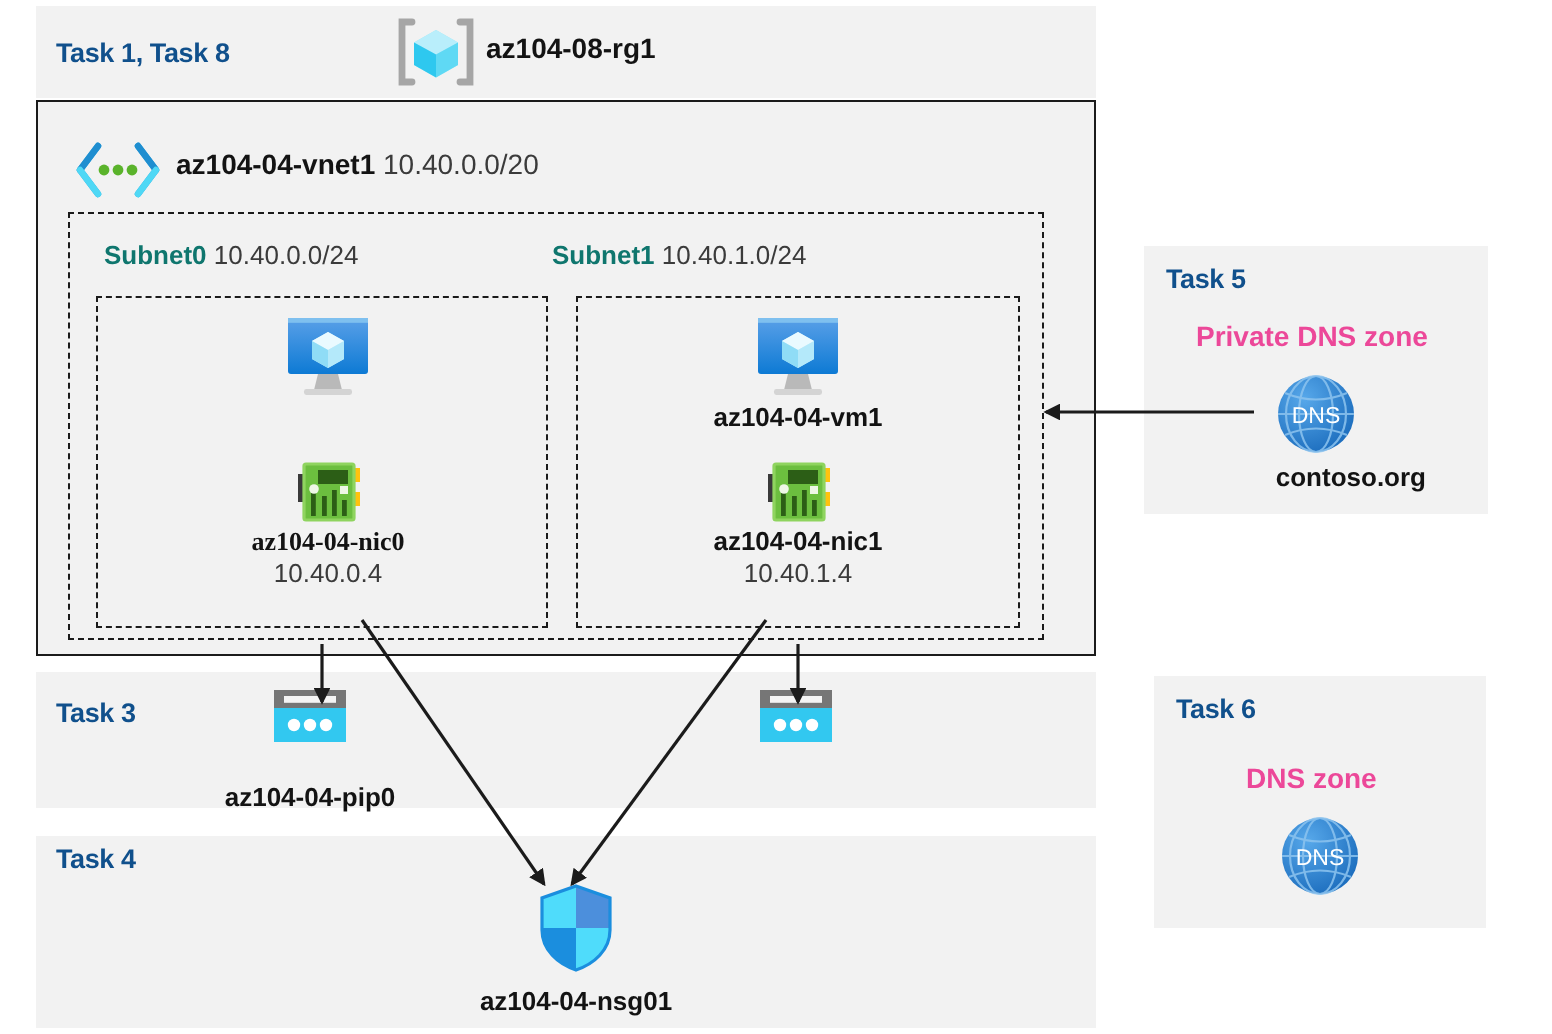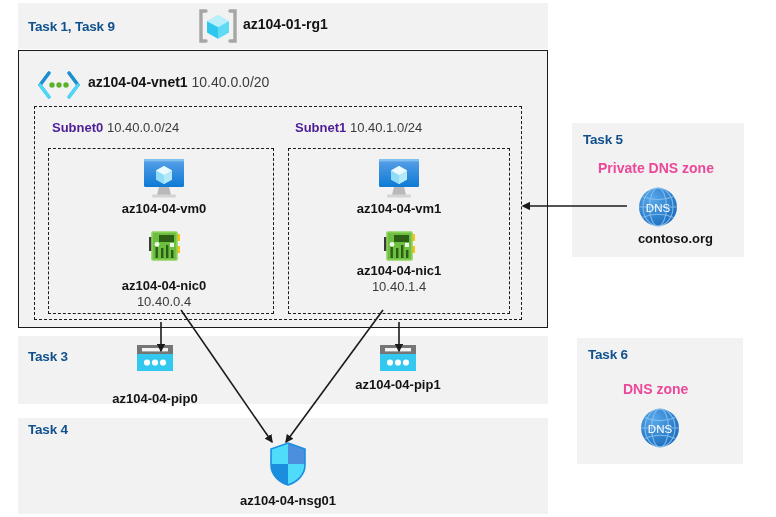--- a/index.html
+++ b/index.html
@@ -62,31 +62,31 @@
     position: absolute;
     left: 34px; top: 106px; width: 488px; height: 214px;
     border: 1.6px dashed #1b1b1b;
     box-sizing: border-box;
   }
 
   .subnet-label {
     position: absolute;
     font-size: 13px; color: #3b3b3b; white-space: nowrap;
   }
-  .subnet-label b { color: #4c1d95; }
+  .subnet-label b { color: #0f766e; }
 
   .subnet-box {
     position: absolute;
     border: 1.4px dashed #1b1b1b;
     box-sizing: border-box;
   }
   #subnet0-box { left: 48px; top: 148px; width: 226px; height: 166px; }
   #subnet1-box { left: 288px; top: 148px; width: 222px; height: 166px; }
   #subnet0-label { left: 52px; top: 120px; }
-  #subnet1-label { left: 295px; top: 120px; }
+  #subnet1-label { left: 276px; top: 120px; }
 
   
   .node { position: absolute; text-align: center; }
   .node .nm {
     font-size: 13px; font-weight: bold; color: #131313;
     white-space: nowrap; line-height: 16px;
   }
   .node .ip {
     font-size: 13px; color: #3b3b3b;
     white-space: nowrap; line-height: 16px;
@@ -119,31 +119,31 @@
     width: 776px; height: 517px;
     pointer-events: none;
   }
 </style>
 </head>
 <body>
 
 <div id="canvas">
 
   <div class="panel" id="rg-panel"></div>
-  <div class="task-label" style="left:28px; top:19px;">Task 1, Task 9</div>
+  <div class="task-label" style="left:28px; top:19px;">Task 1, Task 8</div>
 
   <svg class="icon" style="position:absolute; left:199px; top:8px;" width="38" height="36" viewBox="0 0 38 36">
     <path d="M7 3 L2 3 L2 33 L7 33" fill="none" stroke="#a6a6a6" stroke-width="3.4" stroke-linecap="round"></path>
     <path d="M31 3 L36 3 L36 33 L31 33" fill="none" stroke="#a6a6a6" stroke-width="3.4" stroke-linecap="round"></path>
     <polygon points="19,7 30,13.2 30,24.5 19,30.8 8,24.5 8,13.2" fill="#9ce8f7"></polygon>
     <polygon points="19,7 30,13.2 19,19.2 8,13.2" fill="#b9eefb"></polygon>
     <polygon points="8,13.2 19,19.2 19,30.8 8,24.5" fill="#2ec8ef"></polygon>
     <polygon points="19,19.2 30,13.2 30,24.5 19,30.8" fill="#5fd9f4"></polygon>
   </svg>
-  <div id="rg-title">az104-01-rg1</div>
+  <div id="rg-title">az104-08-rg1</div>
 
   <div class="panel" id="vnet-panel"></div>
 
   <svg class="icon" style="position:absolute; left:36px; top:70px;" width="46" height="30" viewBox="0 0 46 30">
     <path d="M13 3 L4 15 L13 27" fill="none" stroke="#2ba8e0" stroke-width="3.2" stroke-linejoin="round" stroke-linecap="round"></path>
     <path d="M13 3 L4 15" stroke="#1f8ed0" stroke-width="3.2" stroke-linecap="round"></path>
     <path d="M4 15 L13 27" stroke="#4fd8f5" stroke-width="3.2" stroke-linecap="round"></path>
     <path d="M33 3 L42 15 L33 27" fill="none" stroke="#2ba8e0" stroke-width="3.2" stroke-linejoin="round" stroke-linecap="round"></path>
     <path d="M33 3 L42 15" stroke="#1f8ed0" stroke-width="3.2" stroke-linecap="round"></path>
     <path d="M42 15 L33 27" stroke="#4fd8f5" stroke-width="3.2" stroke-linecap="round"></path>
@@ -169,39 +169,38 @@
       </defs>
       <rect x="4" y="2" width="40" height="28" rx="1.5" fill="url(#vmg0)"></rect>
       <rect x="4" y="2" width="40" height="2.4" fill="#7fc0ef"></rect>
       <polygon points="24,9 32,13.5 32,22.5 24,27 16,22.5 16,13.5" fill="#cdf0fb"></polygon>
       <polygon points="24,9 32,13.5 24,18 16,13.5" fill="#eafaff"></polygon>
       <polygon points="16,13.5 24,18 24,27 16,22.5" fill="#8fdcf6"></polygon>
       <polygon points="24,18 32,13.5 32,22.5 24,27" fill="#b4e9fa"></polygon>
       <polygon points="19,30 29,30 31,38 17,38" fill="#b9b9b9"></polygon>
       <rect x="12" y="37.5" width="24" height="3" rx="1.2" fill="#d4d4d4"></rect>
     </svg>
-    <div class="nm" style="margin-top:2px;">az104-04-vm0</div>
   </div>
 
   <div class="node" style="left:111px; top:230px; width:106px;">
     <svg class="icon" width="36" height="32" viewBox="0 0 36 32">
       <rect x="3" y="7" width="5" height="14" fill="#3a3a3a"></rect>
       <rect x="29" y="4" width="5" height="7" fill="#ffc20e"></rect>
       <rect x="29" y="16" width="5" height="7" fill="#ffc20e"></rect>
       <rect x="6" y="2" width="25" height="28" rx="1" fill="#6cbf3f"></rect>
       <rect x="6" y="2" width="25" height="28" rx="1" fill="none" stroke="#8fd45f" stroke-width="1.6"></rect>
       <rect x="13" y="5" width="15" height="7" fill="#2c5e16"></rect>
       <rect x="9.5" y="15" width="2.4" height="13" fill="#2c5e16"></rect>
       <rect x="15" y="18" width="2.4" height="10" fill="#2c5e16"></rect>
       <rect x="20" y="15" width="2.4" height="13" fill="#2c5e16"></rect>
       <rect x="25" y="20" width="2.4" height="8" fill="#2c5e16"></rect>
       <circle cx="11" cy="14.5" r="2.4" fill="#eef7e6"></circle>
       <rect x="24" y="13" width="4" height="4" fill="#eef7e6"></rect>
     </svg>
-    <div class="nm" style="margin-top:16px;">az104-04-nic0</div>
+    <div class="nm" style="margin-top:1px;font-family:Liberation Serif, serif;">az104-04-nic0</div>
     <div class="ip">10.40.0.4</div>
   </div>
 
   <div class="subnet-label" id="subnet1-label"><b>Subnet1</b> <span>10.40.1.0/24</span></div>
   <div class="subnet-box" id="subnet1-box"></div>
 
   <div class="node" style="left:346px; top:157px; width:106px;">
     <svg class="icon" width="48" height="42" viewBox="0 0 48 42">
       <defs>
         <linearGradient id="vmg1" x1="0" y1="0" x2="0" y2="1">
@@ -257,21 +256,20 @@
 
   <div class="node" style="left:343px; top:343px; width:110px;">
     <svg class="icon" width="40" height="32" viewBox="0 0 40 32">
       <rect x="2" y="2" width="36" height="9" fill="#767676"></rect>
       <rect x="7" y="5" width="26" height="3.4" fill="#f4f4f4"></rect>
       <rect x="2" y="11" width="36" height="17" fill="#32c8f0"></rect>
       <circle cx="12" cy="19.5" r="3.1" fill="#ffffff"></circle>
       <circle cx="20" cy="19.5" r="3.1" fill="#ffffff"></circle>
       <circle cx="28" cy="19.5" r="3.1" fill="#ffffff"></circle>
     </svg>
-    <div class="nm" style="margin-top:2px;">az104-04-pip1</div>
   </div>
 
   <div class="panel" id="task4-panel"></div>
   <div class="task-label" id="task4-label">Task 4</div>
 
   <div class="node" style="left:219px; top:441px; width:138px;">
     <svg class="icon" width="42" height="46" viewBox="0 0 42 46">
       <defs>
         <clipPath id="shieldclip">
           <path d="M21 2 L38 8 L38 24 C38 34 30 41 21 44 C12 41 4 34 4 24 L4 8 Z"></path>

